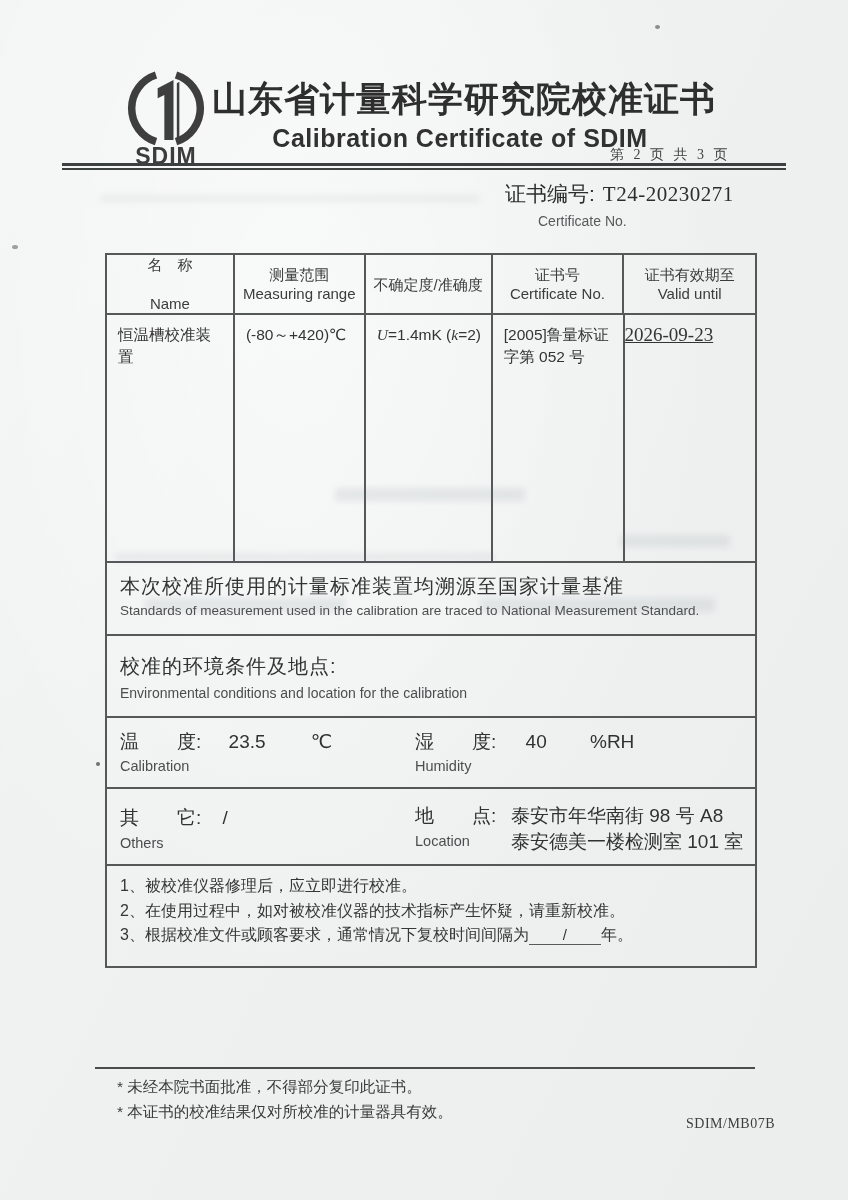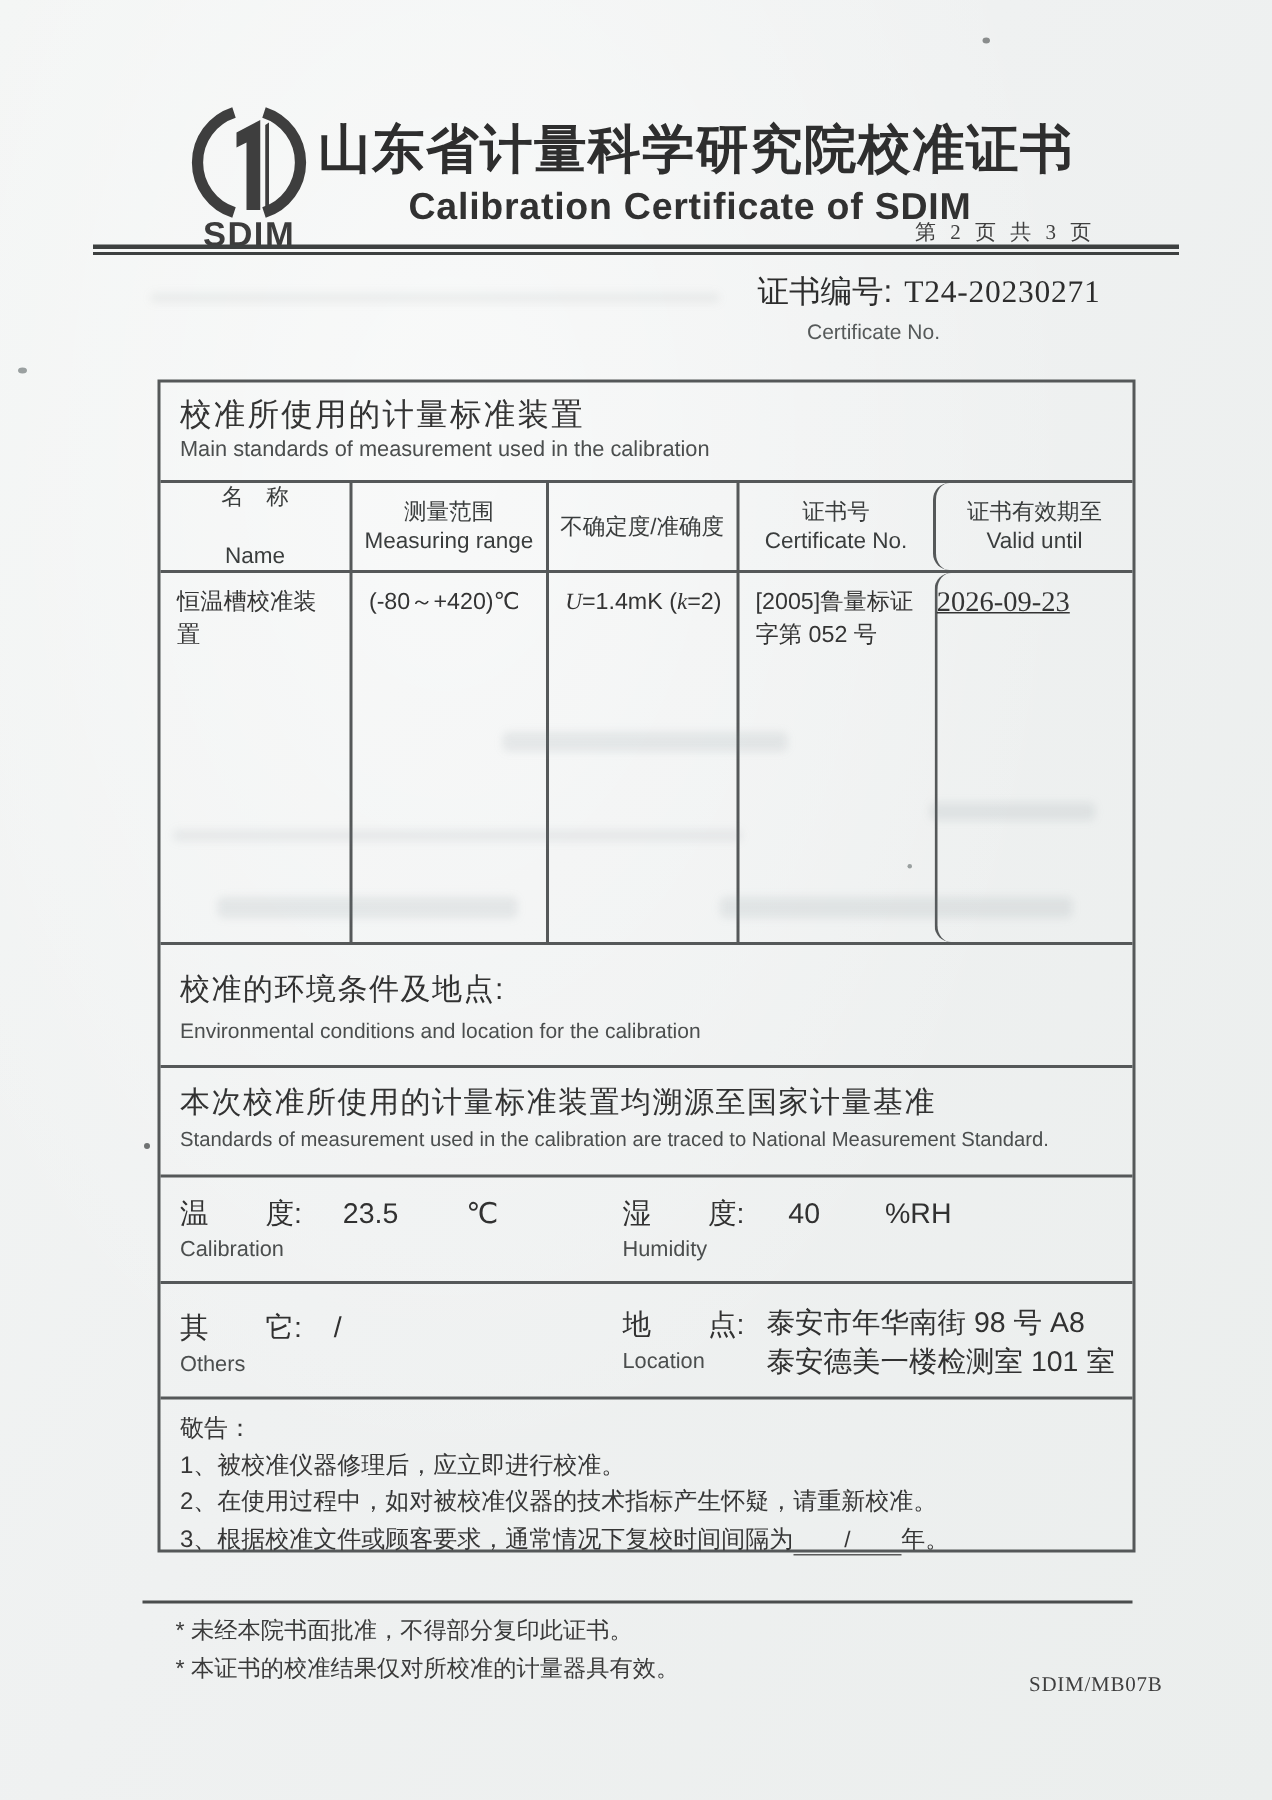--- a/index.html
+++ b/index.html
@@ -31,21 +31,21 @@
   
   .mainbox{position:absolute; left:105px; top:253px; width:648px; border:2px solid #555859; background:transparent;}
   .sec{box-sizing:border-box; border-bottom:2px solid #555859; position:relative;}
   .sec:last-child{border-bottom:none;}
   .sec-title{height:67px; padding:9px 0 0 13px;}
   .h-zh{font-size:21px; letter-spacing:1.5px; color:#333; line-height:26px;}
   .h-en{font-size:14.5px; color:#4b4e4e; margin-top:2px;}
   .thead{height:60px; display:flex;}
   .tbody{height:248px; display:flex;}
   .cell{box-sizing:border-box;}
-  .c1{width:129px;gap:20px;} .c2{width:134px;} .c3{width:130px;} .c4{width:135px;} .c5{width:136px;border-radius:11px;}
+  .c1{width:129px;gap:20px;} .c2{width:134px;} .c3{width:130px;} .c4{width:135px;} .c5{width:136px;}
   .thead .cell, .tbody .cell{border-left:2px solid #555859;}
   .thead .c1, .tbody .c1{border-left:none;}
   .thead .cell{display:flex; flex-direction:column; align-items:center; justify-content:center;
     text-align:center; font-size:15px; line-height:19px; color:#3a3d3d; padding:2px 4px;}
   .tbody .cell{padding:9px 8px 0 11px; font-size:15.5px; line-height:22px; color:#343434;}
   .tbody .c5{padding-left:0; font-family:"Liberation Serif","DejaVu Serif",serif; font-size:19px;text-decoration:underline;}
   .ital{font-style:italic; font-family:"Liberation Serif","DejaVu Serif",serif;}
   .sec-trace{height:73px; padding:10px 0 0 13px;}
   .t-zh{font-size:20px; letter-spacing:1px; color:#323232; line-height:26px;}
   .t-en{font-size:13.5px; color:#4b4e4e; margin-top:4px;}
@@ -87,24 +87,20 @@
   <div class="page-label">第 2 页 共 3 页</div>
   <div class="head-rule"></div>
 
   <div class="cert-no">
     <span>证书编号:</span><span class="val">T24-20230271</span>
   </div>
   <div class="cert-no-en">Certificate No.</div>
 
   <div class="mainbox">
 
-    <div class="sec sec-title">
-      <div class="h-zh">校准所使用的计量标准装置</div>
-      <div class="h-en">Main standards of measurement used in the calibration</div>
-    </div>
 
     <div class="sec thead">
       <div class="cell c1">
         <span>名　称</span>
         <span>Name</span>
       </div>
       <div class="cell c2">
         <span>测量范围</span>
         <span>Measuring range</span>
       </div>
@@ -122,28 +118,28 @@
     </div>
 
     <div class="sec tbody">
       <div class="cell c1">恒温槽校准装置</div>
       <div class="cell c2">(-80～+420)℃</div>
       <div class="cell c3"><span class="ital">U</span><span>=1.4mK (</span><span class="ital">k</span><span>=2)</span></div>
       <div class="cell c4">[2005]鲁量标证字第 052 号</div>
       <div class="cell c5">2026-09-23</div>
     </div>
 
+    <div class="sec sec-trace">
+      <div class="t-zh">本次校准所使用的计量标准装置均溯源至国家计量基准</div>
+      <div class="t-en">Standards of measurement used in the calibration are traced to National Measurement Standard.</div>
+    </div>
+
     <div class="sec sec-envtitle">
       <div class="t-zh">校准的环境条件及地点:</div>
       <div class="t-en" style="font-size:14px; margin-top:6px;">Environmental conditions and location for the calibration</div>
-    </div>
-
-    <div class="sec sec-trace">
-      <div class="t-zh">本次校准所使用的计量标准装置均溯源至国家计量基准</div>
-      <div class="t-en">Standards of measurement used in the calibration are traced to National Measurement Standard.</div>
     </div>
 
     <div class="sec sec-temp">
       <div class="pos env-zh" style="left:13px; top:11px;">
         <span>温　　度:</span>
         <span style="margin-left:22px;">23.5</span>
         <span style="margin-left:40px;">℃</span>
       </div>
       <div class="pos env-en" style="left:13px; top:40px;">Calibration</div>
       <div class="pos env-zh" style="left:308px; top:11px;">
@@ -162,21 +158,20 @@
       <div class="pos env-en" style="left:13px; top:46px;">Others</div>
       <div class="pos env-zh" style="left:308px; top:14px;">地　　点:</div>
       <div class="pos env-zh loc-lines" style="left:404px; top:14px;">
         <div>泰安市年华南街 98 号 A8</div>
         <div>泰安德美一楼检测室 101 室</div>
       </div>
       <div class="pos env-en" style="left:308px; top:44px;">Location</div>
     </div>
 
     <div class="sec sec-notice">
-      <div>敬告：</div>
       <div>1、被校准仪器修理后，应立即进行校准。</div>
       <div>2、在使用过程中，如对被校准仪器的技术指标产生怀疑，请重新校准。</div>
       <div>
         <span>3、根据校准文件或顾客要求，通常情况下复校时间间隔为</span><span class="blank">/</span><span>年。</span>
       </div>
     </div>
   </div>
 
   <div class="foot-rule"></div>
   <div class="foot-note1">* 未经本院书面批准，不得部分复印此证书。</div>

